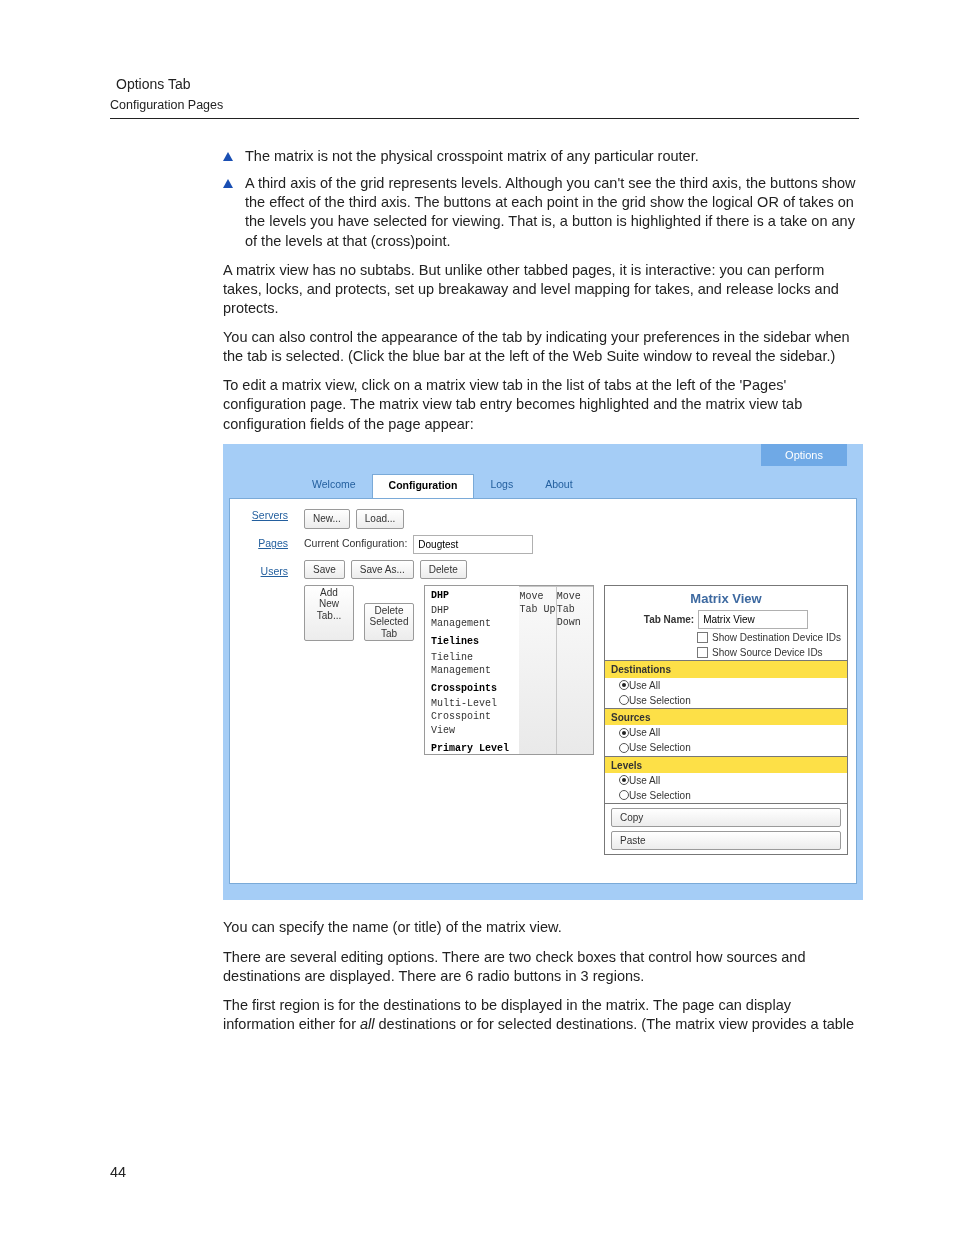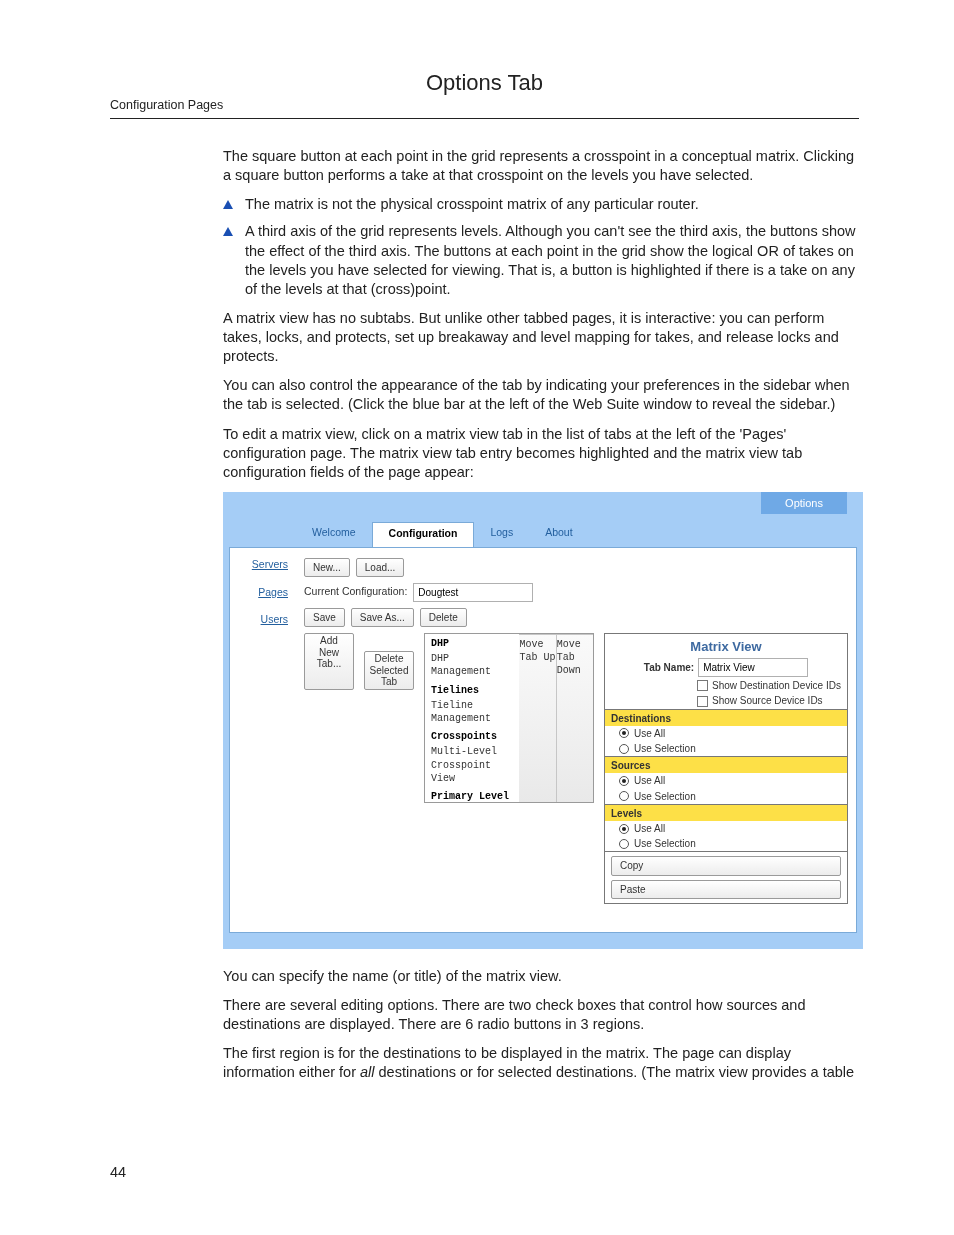--- a/index.html
+++ b/index.html
@@ -10,24 +10,23 @@
     color: #222;
   }
   .page {
     width: 954px;
     min-height: 1235px;
     padding: 70px 95px 40px 110px;
     box-sizing: border-box;
     position: relative;
   }
   .header-title {
-    font-size: 22px;
+    font-size: 14px;
     font-weight: 400;
-    margin: 0;
-    text-align: center;
+    margin: 6px;
   }
   .header-sub {
     font-size: 12.5px;
     margin: 2px 0 6px 0;
   }
   .header-rule {
     border: none;
     border-top: 1px solid #222;
     margin: 0 0 28px 0;
   }
@@ -171,40 +170,39 @@
     color: #3d69a0;
     font-weight: bold;
     font-size: 13px;
     padding: 4px 0 2px;
   }
   .form-line { display:flex; align-items:center; justify-content:center; gap:4px; padding:1px 0; }
   .form-line label { font-weight: bold; font-size: 10px; }
   .chk-line { display:flex; align-items:center; gap:4px; padding:1px 0 1px 92px; font-size:10px; }
   .chk { width:11px; height:11px; border:1px solid #777; display:inline-block; box-sizing:border-box; }
   .section-head { border-top: 1px solid #777; padding: 2px 6px 1px; font-weight:bold; background:#fde047; }
-  .radio-line { display:flex; align-items:center; gap:5px; padding:1px 0 1px 14px; }
+  .radio-line { display:flex; align-items:center; padding:1px 0 1px 14px; }
   .radio { width:10px; height:10px; border:1px solid #555; border-radius:50%; display:inline-flex; align-items:center; justify-content:center; box-sizing:border-box; }
   .radio.on::after { content:""; width:4px; height:4px; background:#222; border-radius:50%; }
   .form-foot { margin-top:auto; border-top:1px solid #777; display:flex; justify-content:flex-end; gap:4px; padding:4px 6px;flex-direction:column; }
   .app-bottom-pad { height: 2px; }
   .ital { font-style: italic; }
 </style>
 </head>
 <body>
 
 <div class="page">
 
   <div>
     <div class="header-title">Options Tab</div>
     <div class="header-sub">Configuration Pages</div>
     <hr class="header-rule">
   </div>
 
   <div class="body-col">
-    <p>The square button at each point in the grid represents a crosspoint in a conceptual matrix. Clicking a square button performs a take at that crosspoint on the levels you have selected.</p>
 
     <ul class="bullet-list">
       <li>
         <span class="tri"></span>
         <span>The matrix is not the physical crosspoint matrix of any particular router.</span>
       </li>
       <li>
         <span class="tri"></span>
         <span>A third axis of the grid represents levels. Although you can't see the third axis, the buttons show the effect of the third axis. The buttons at each point in the grid show the logical OR of takes on the levels you have selected for viewing. That is, a button is highlighted if there is a take on any of the levels at that (cross)point.</span>
       </li>

